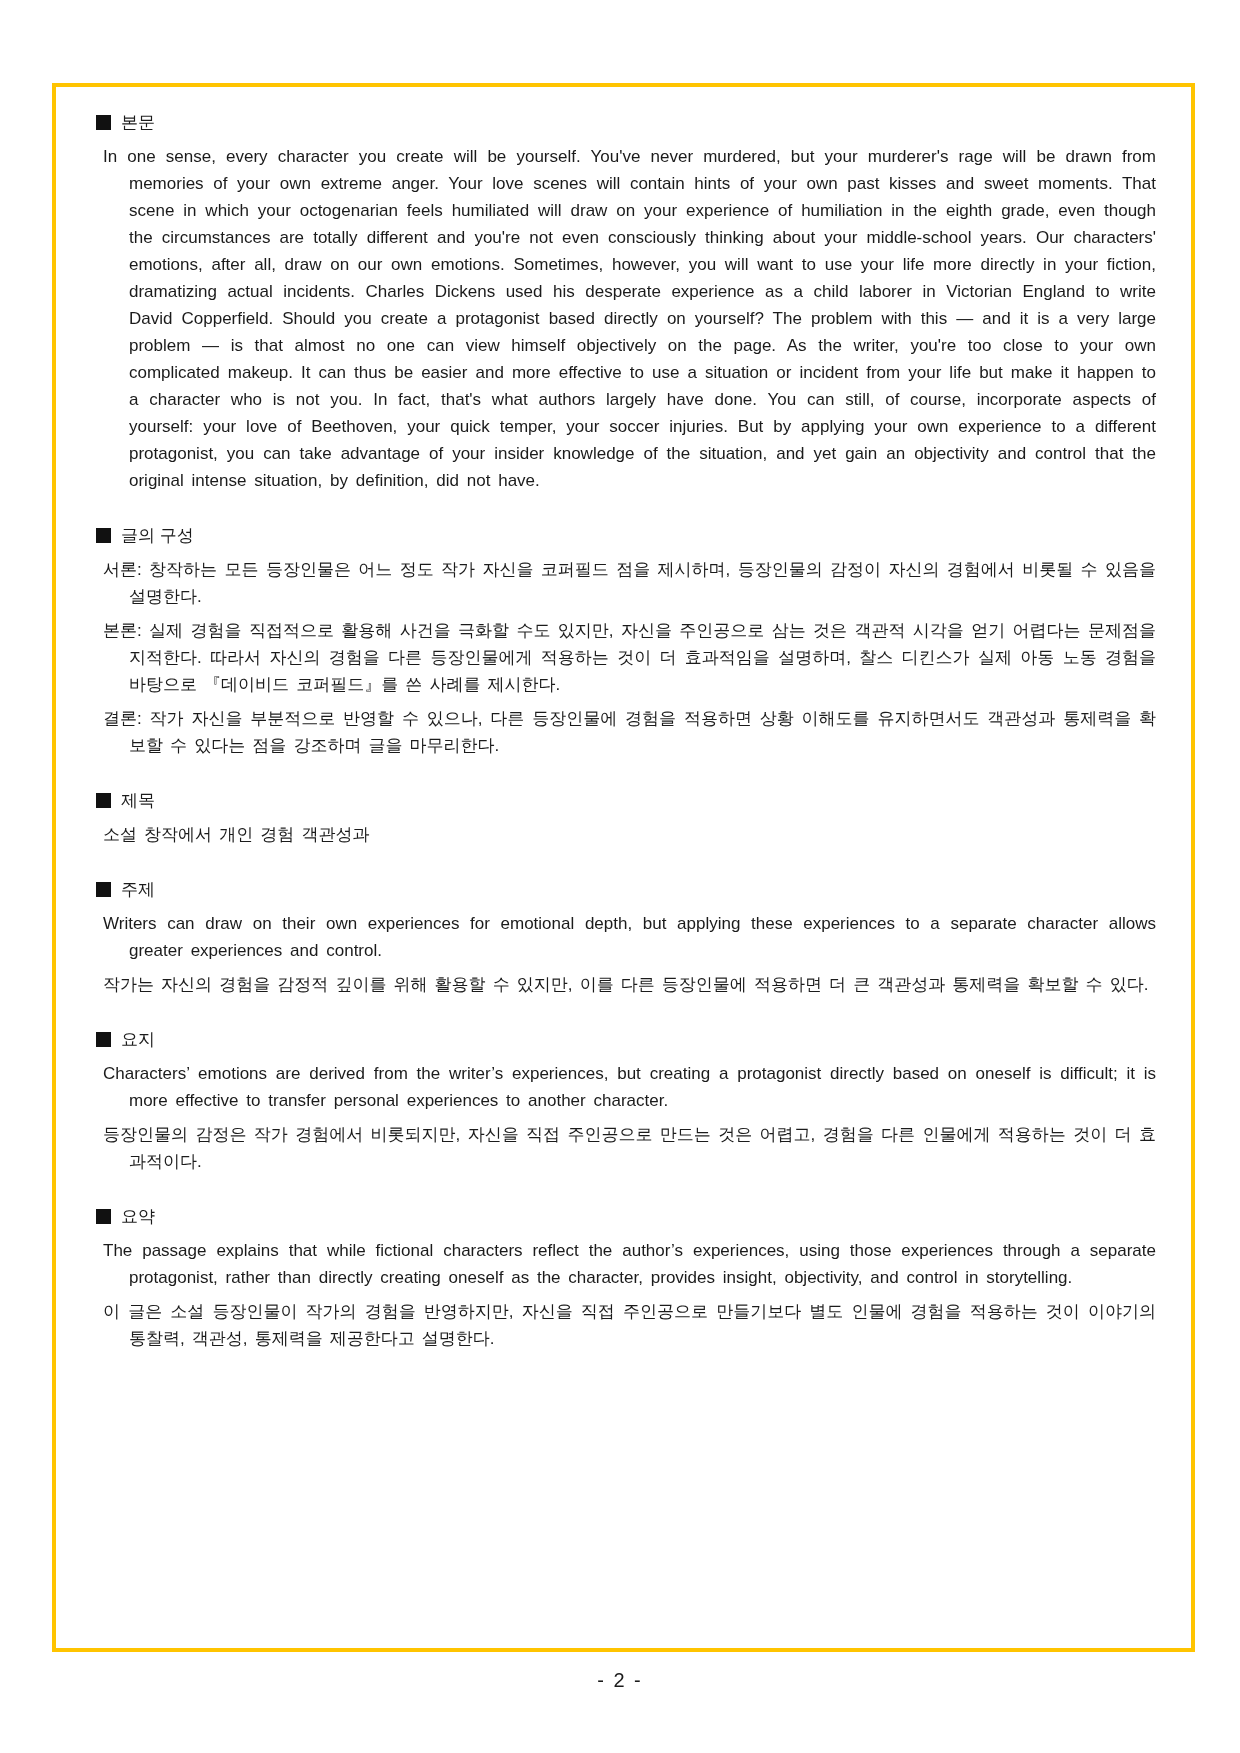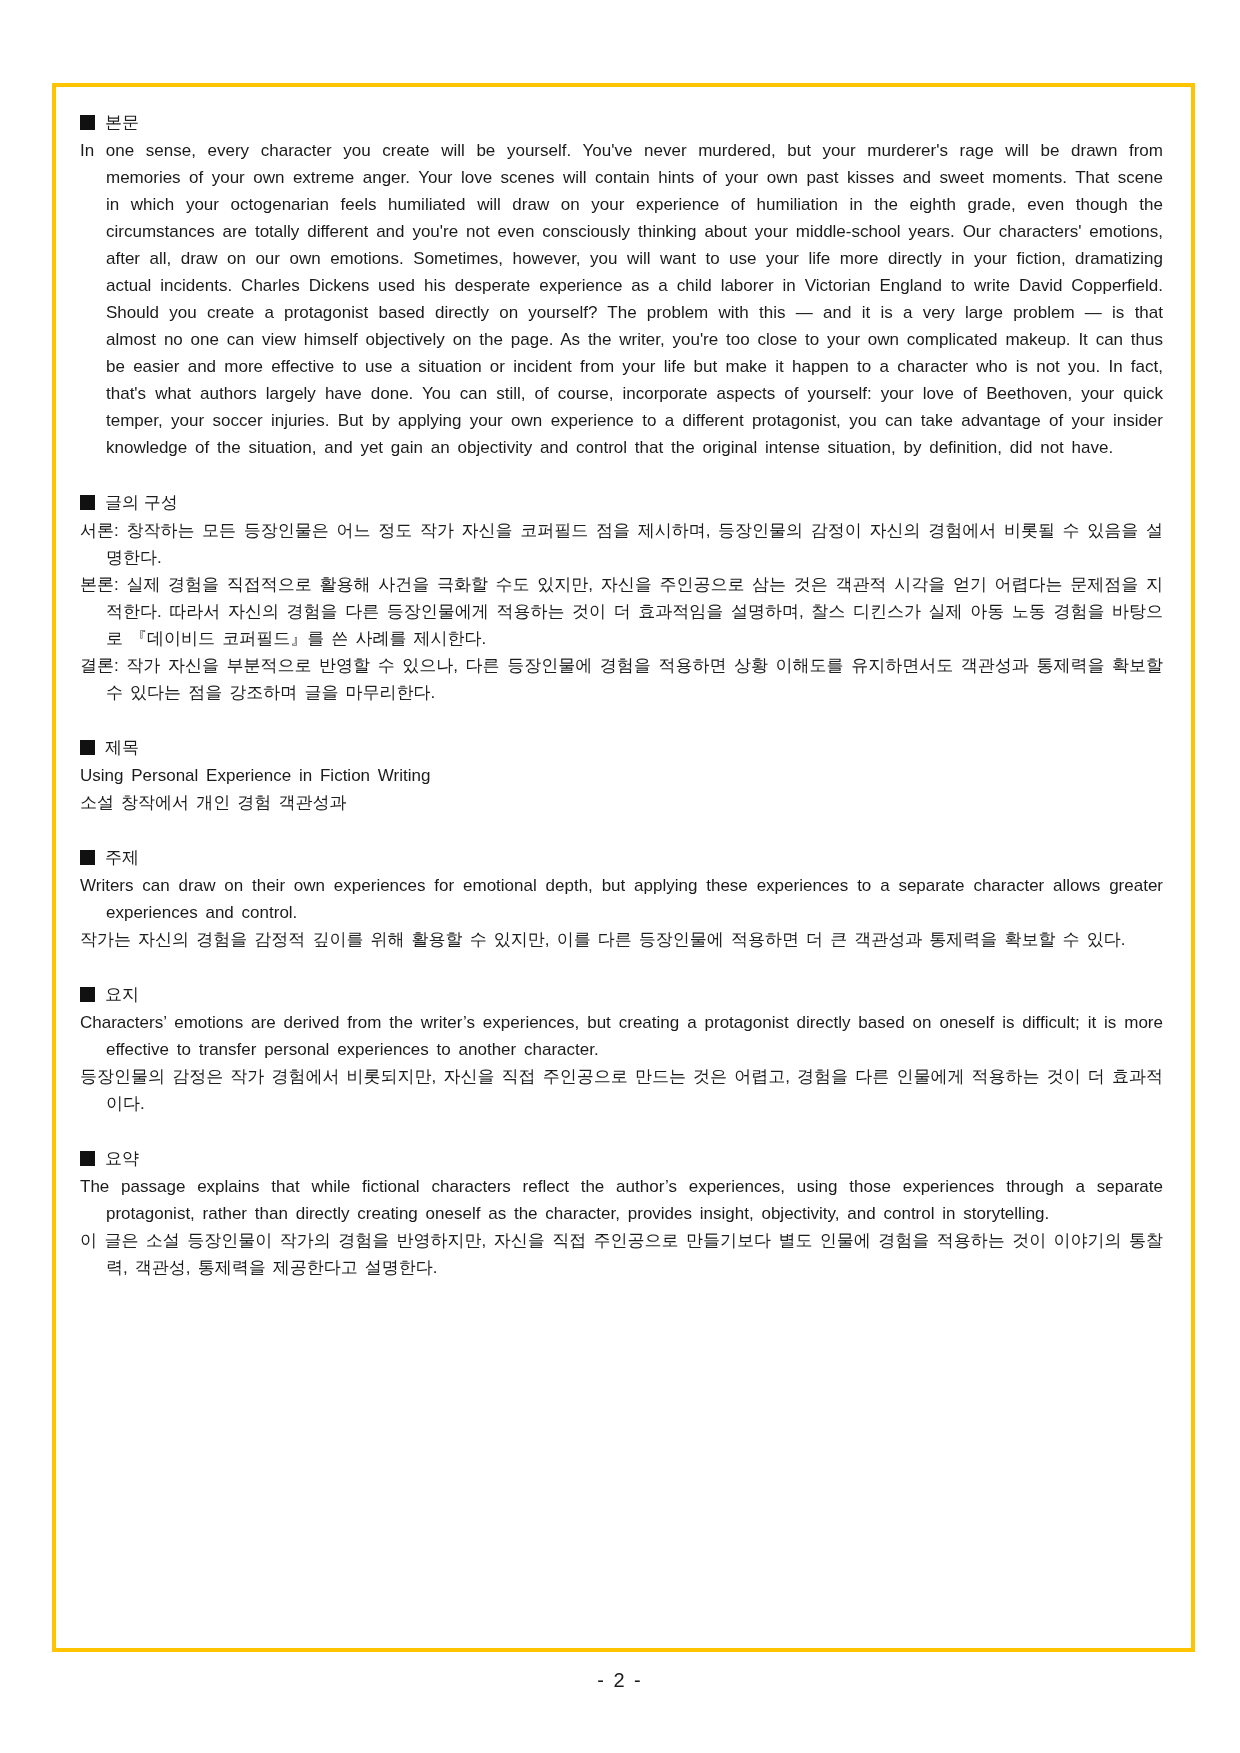--- a/index.html
+++ b/index.html
@@ -15,21 +15,21 @@
     color: #1b1b1b;
   }
   .frame {
     position: absolute;
     left: 52px;
     top: 83px;
     width: 1143px;
     height: 1569px;
     box-sizing: border-box;
     border: 4px solid #ffc400;
-    padding: 22px 28px 0 24px;
+    padding: 22px 28px 0 40px;
     overflow: hidden;
     background: #ffffff;
   }
   .section {
     margin: 0 0 28px 0;
   }
   .sec-header {
     display: flex;
     align-items: center;
     line-height: 27px;
@@ -38,21 +38,21 @@
   }
   .sq {
     display: inline-block;
     width: 15px;
     height: 15px;
     background: #111111;
     margin-right: 10px;
     flex: 0 0 auto;
   }
   .para {
-    margin: 0;
+    margin: 7px;
     font-size: 17px;
     line-height: 27px;
     text-align: justify;
     padding-left: 26px;
     text-indent: -26px;
     word-spacing: 0.14em;
   }
   .para.en {
     word-spacing: 0.18em;
   }
@@ -88,21 +88,20 @@
     <p class="para ko">서론: 창작하는 모든 등장인물은 어느 정도 작가 자신을 코퍼필드 점을 제시하며, 등장인물의 감정이 자신의 경험에서 비롯될 수 있음을 설명한다.</p>
     <p class="para ko">본론: 실제 경험을 직접적으로 활용해 사건을 극화할 수도 있지만, 자신을 주인공으로 삼는 것은 객관적 시각을 얻기 어렵다는 문제점을 지적한다. 따라서 자신의 경험을 다른 등장인물에게 적용하는 것이 더 효과적임을 설명하며, 찰스 디킨스가 실제 아동 노동 경험을 바탕으로 『데이비드 코퍼필드』를 쓴 사례를 제시한다.</p>
     <p class="para ko">결론: 작가 자신을 부분적으로 반영할 수 있으나, 다른 등장인물에 경험을 적용하면 상황 이해도를 유지하면서도 객관성과 통제력을 확보할 수 있다는 점을 강조하며 글을 마무리한다.</p>
   </section>
 
   <section class="section">
     <div class="sec-header">
       <span class="sq"></span>
       <span>제목</span>
     </div>
-    <p class="para en">Using Personal Experience in Fiction Writing</p>
     <p class="para ko">소설 창작에서 개인 경험 객관성과</p>
   </section>
 
   <section class="section">
     <div class="sec-header">
       <span class="sq"></span>
       <span>주제</span>
     </div>
     <p class="para en">Writers can draw on their own experiences for emotional depth, but applying these experiences to a separate character allows greater experiences and control.</p>
     <p class="para ko">작가는 자신의 경험을 감정적 깊이를 위해 활용할 수 있지만, 이를 다른 등장인물에 적용하면 더 큰 객관성과 통제력을 확보할 수 있다.</p>

